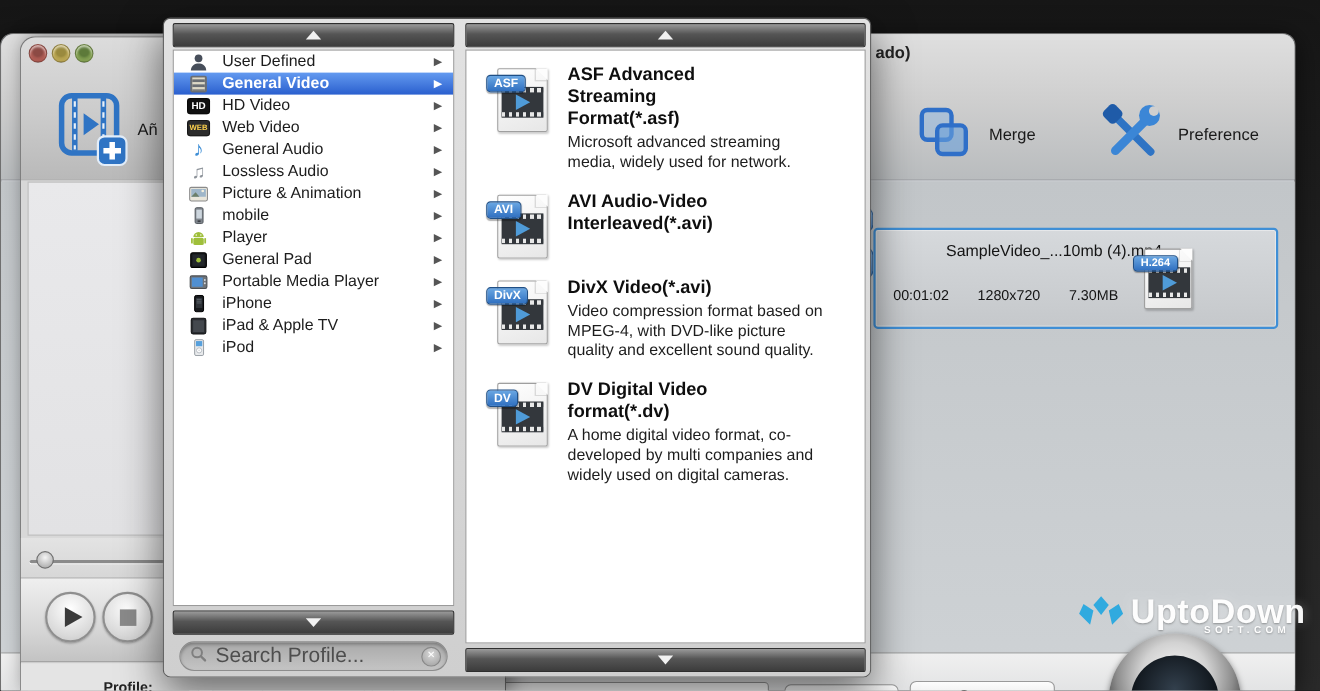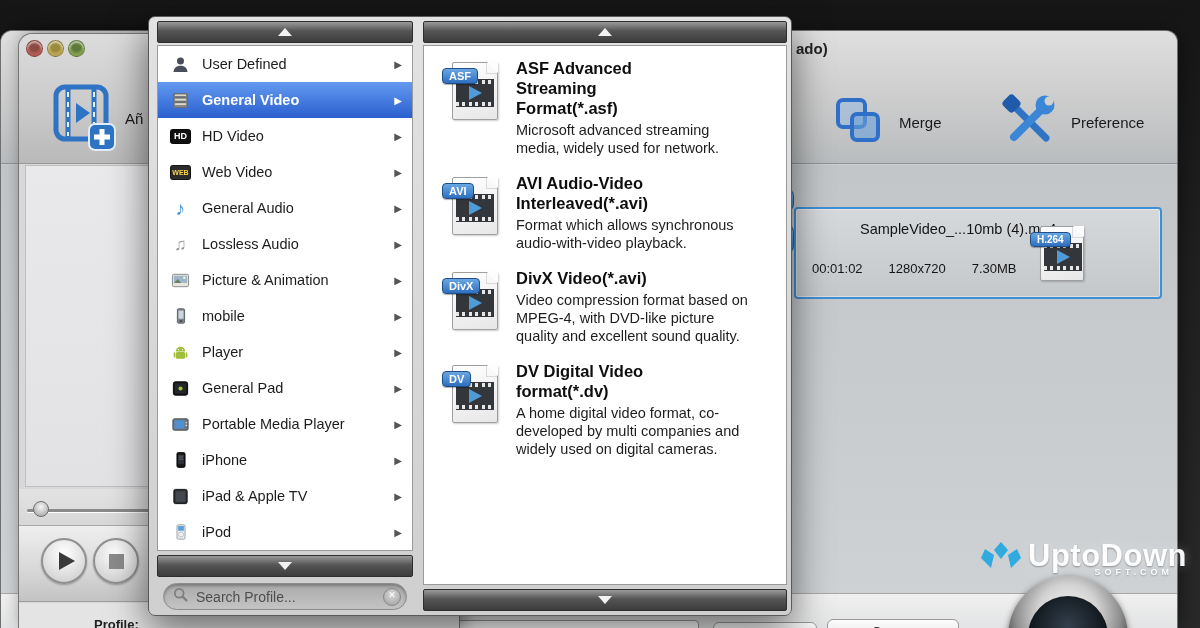--- a/index.html
+++ b/index.html
@@ -98,21 +98,21 @@
     background:linear-gradient(180deg,#9a9a9a 0%,#555 45%,#3c3c3c 100%);
     border:1px solid #2e2e2e;display:flex;align-items:center;justify-content:center;}
   .tri-up{width:0;height:0;border-left:7px solid transparent;border-right:7px solid transparent;border-bottom:8px solid #f2f2f2;}
   .tri-down{width:0;height:0;border-left:7px solid transparent;border-right:7px solid transparent;border-top:8px solid #f2f2f2;}
   .l-up{left:8px;top:4px;width:256px;}
   .l-down{left:8px;top:538px;width:256px;}
   .r-up{left:274px;top:4px;width:364px;}
   .r-down{left:274px;top:572px;width:364px;}
   .panel-list{position:absolute;left:8px;top:28px;width:256px;height:506px;
     background:#fff;border:1px solid #9a9a9a;overflow:hidden;}
-  .menu-item{height:36px;display:flex;align-items:center;gap:11px;padding:0 10px 0 12px;
+  .menu-item{height:20px;display:flex;align-items:center;gap:11px;padding:0 10px 0 12px;
     font-size:14.5px;color:#1c1c1c;cursor:default;}
   .menu-item .cicon{width:21px;flex:0 0 21px;display:flex;justify-content:center;align-items:center;}
   .menu-item .arrow{margin-left:auto;color:#555;font-size:10px;}
   .menu-item.selected{background:linear-gradient(#639af0,#2a5fce);color:#fff;font-weight:bold;}
   .menu-item.selected .arrow{color:#fff;}
   .badgeicon{display:inline-flex;align-items:center;justify-content:center;width:22px;height:15px;
     border-radius:3px;font-weight:bold;font-size:9px;border:1px solid rgba(0,0,0,.45);}
   .glyphicon{line-height:1;}
   .r-content{position:absolute;left:274px;top:28px;width:364px;height:540px;
     background:#fff;border:1px solid #9a9a9a;overflow:hidden;padding:4px 0;}
@@ -137,21 +137,21 @@
     font-style:normal;border:1px solid #1f4f86;box-shadow:0 1px 1px rgba(0,0,0,.3);white-space:nowrap;}
   .discicon{position:relative;display:block;width:54px;height:54px;margin-left:4px;border-radius:50%;
     background:radial-gradient(circle at 35% 28%,#7a8087 0%,#2a2d32 55%,#45494f 100%);
     border:1px solid #1c1e21;}
   .discicon .hub{position:absolute;left:50%;top:50%;width:15px;height:15px;margin:-10px;
     border-radius:50%;background:#c9ccd0;border:3px solid #55595f;}
   .searchbar{position:absolute;left:14px;top:566px;width:244px;height:27px;border-radius:14px;
     background:linear-gradient(#a9a9a9,#c4c4c4);border:1px solid #8c8c8c;
     box-shadow:inset 0 2px 3px rgba(0,0,0,.28);display:flex;align-items:center;gap:6px;padding:0 5px 0 9px;}
   .searchbar input{flex:1;min-width:0;background:transparent;border:none;outline:none;
-    font-size:14px;color:#333;}
+    font-size:19px;color:#333;}
   .searchbar input::placeholder{color:#4e4e4e;opacity:1;}
   .clearbtn{flex:0 0 18px;width:18px;height:18px;border-radius:50%;position:relative;
     background:radial-gradient(circle at 50% 35%,#d9d9d9,#9e9e9e);border:1px solid #888;}
   .clearbtn:before{content:"\2715";position:absolute;left:0;top:1px;width:100%;text-align:center;
     font-size:9px;color:#fff;font-weight:bold;}
 </style>
 </head>
 <body>
 
 <div class="stage">
@@ -452,21 +452,20 @@
             <span class="docicon">
               <i class="fold"></i>
               <i class="fstrip">
                 <i class="fplay"></i>
               </i>
               <b class="fbadge">AVI</b>
             </span>
           </span>
           <span class="ftext">
             <h3>AVI Audio-Video Interleaved(*.avi)</h3>
-            <p>Format which allows synchronous audio-with-video playback.</p>
           </span>
         </div>
         <div class="fmt">
           <span class="ficon">
             <span class="docicon">
               <i class="fold"></i>
               <i class="fstrip">
                 <i class="fplay"></i>
               </i>
               <b class="fbadge">DivX</b>

